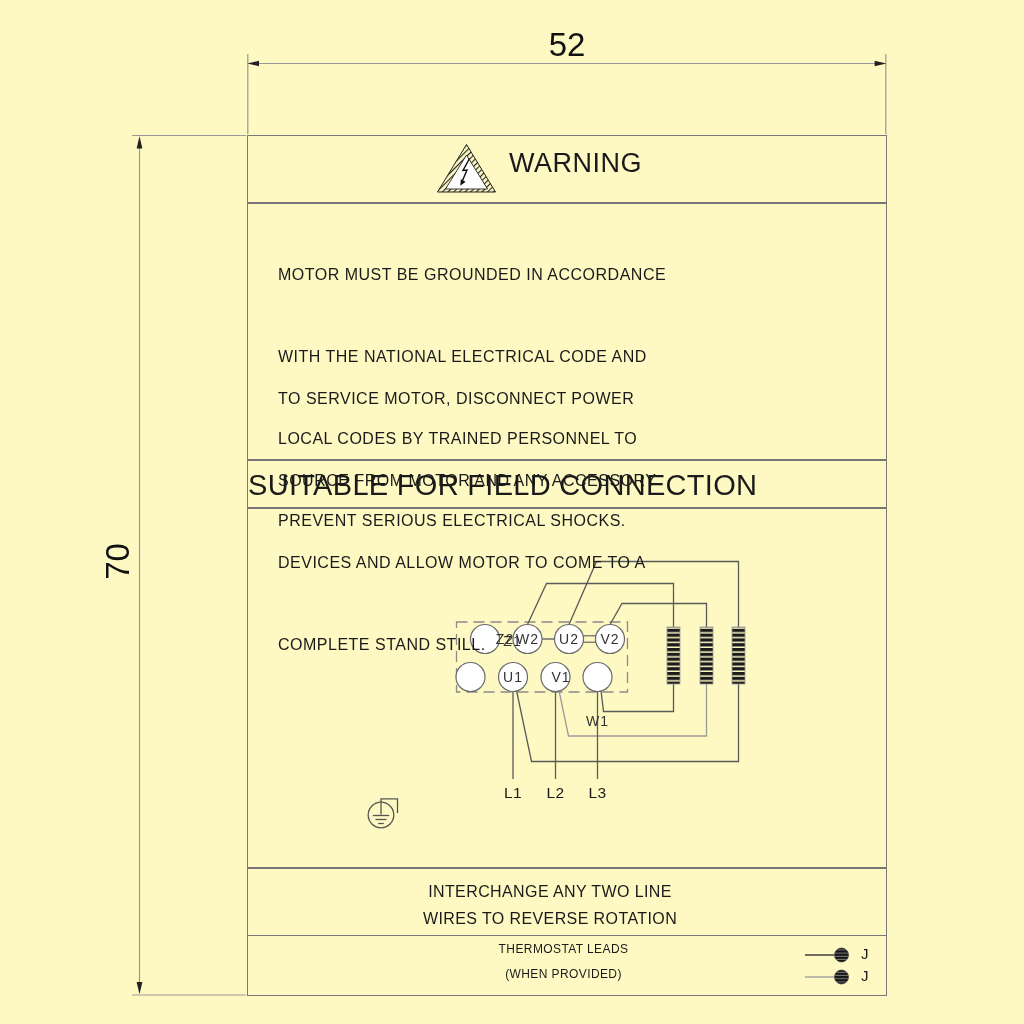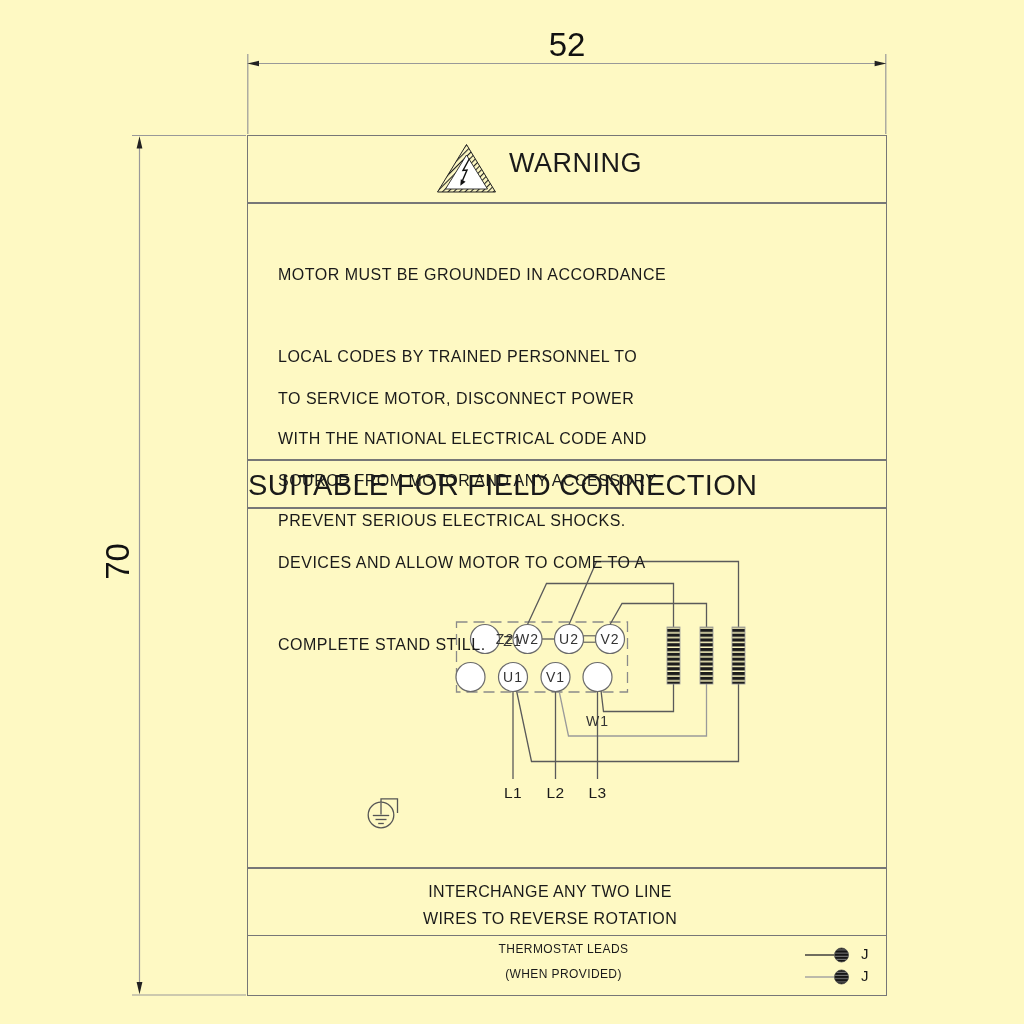--- a/index.html
+++ b/index.html
@@ -127,41 +127,41 @@
     </g>
   </svg>
 
   <div class="abs dim-label" id="dim-w">52</div>
   <div class="abs dim-label" id="dim-h">70</div>
 
   <div class="abs" id="warn-title">WARNING</div>
 
   <div class="abs para" id="para1">
     <div>MOTOR MUST BE GROUNDED IN ACCORDANCE</div>
+    <div>WITH THE NATIONAL ELECTRICAL CODE AND</div>
     <div>LOCAL CODES BY TRAINED PERSONNEL TO</div>
-    <div>WITH THE NATIONAL ELECTRICAL CODE AND</div>
     <div>PREVENT SERIOUS ELECTRICAL SHOCKS.</div>
   </div>
 
   <div class="abs para" id="para2">
     <div>TO SERVICE MOTOR, DISCONNECT POWER</div>
     <div>SOURCE FROM MOTOR AND ANY ACCESSORY</div>
     <div>DEVICES AND ALLOW MOTOR TO COME TO A</div>
     <div>COMPLETE STAND STILL.</div>
   </div>
 
   <div class="abs" id="suitable">SUITABLE FOR FIELD CONNECTION</div>
 
   <span class="abs term-label" style="left:470px;top:631.5px;margin-left:20px;">Z2</span>
   <span class="abs term-label" style="left:512.5px;top:631.5px;">W2</span>
   <span class="abs term-label" style="left:554px;top:631.5px;">U2</span>
   <span class="abs term-label" style="left:595px;top:631.5px;">V2</span>
   <span class="abs term-label" style="left:455.5px;top:634px;padding-left:42px;">Z1</span>
   <span class="abs term-label" style="left:498px;top:669.5px;">U1</span>
-  <span class="abs term-label" style="left:540.5px;top:669.5px;">V1</span>
+  <span class="abs term-label" style="left:540.5px;top:669.5px;text-align:right;">V1</span>
   <span class="abs term-label" style="left:582.5px;top:669.5px;margin-top:44px;">W1</span>
 
   <span class="abs lead-label" style="left:497px;top:785px;">L1</span>
   <span class="abs lead-label" style="left:539.5px;top:785px;">L2</span>
   <span class="abs lead-label" style="left:581.5px;top:785px;">L3</span>
 
   <div class="abs" id="interchange">
     <div>INTERCHANGE ANY TWO LINE</div>
     <div>WIRES TO REVERSE ROTATION</div>
   </div>

